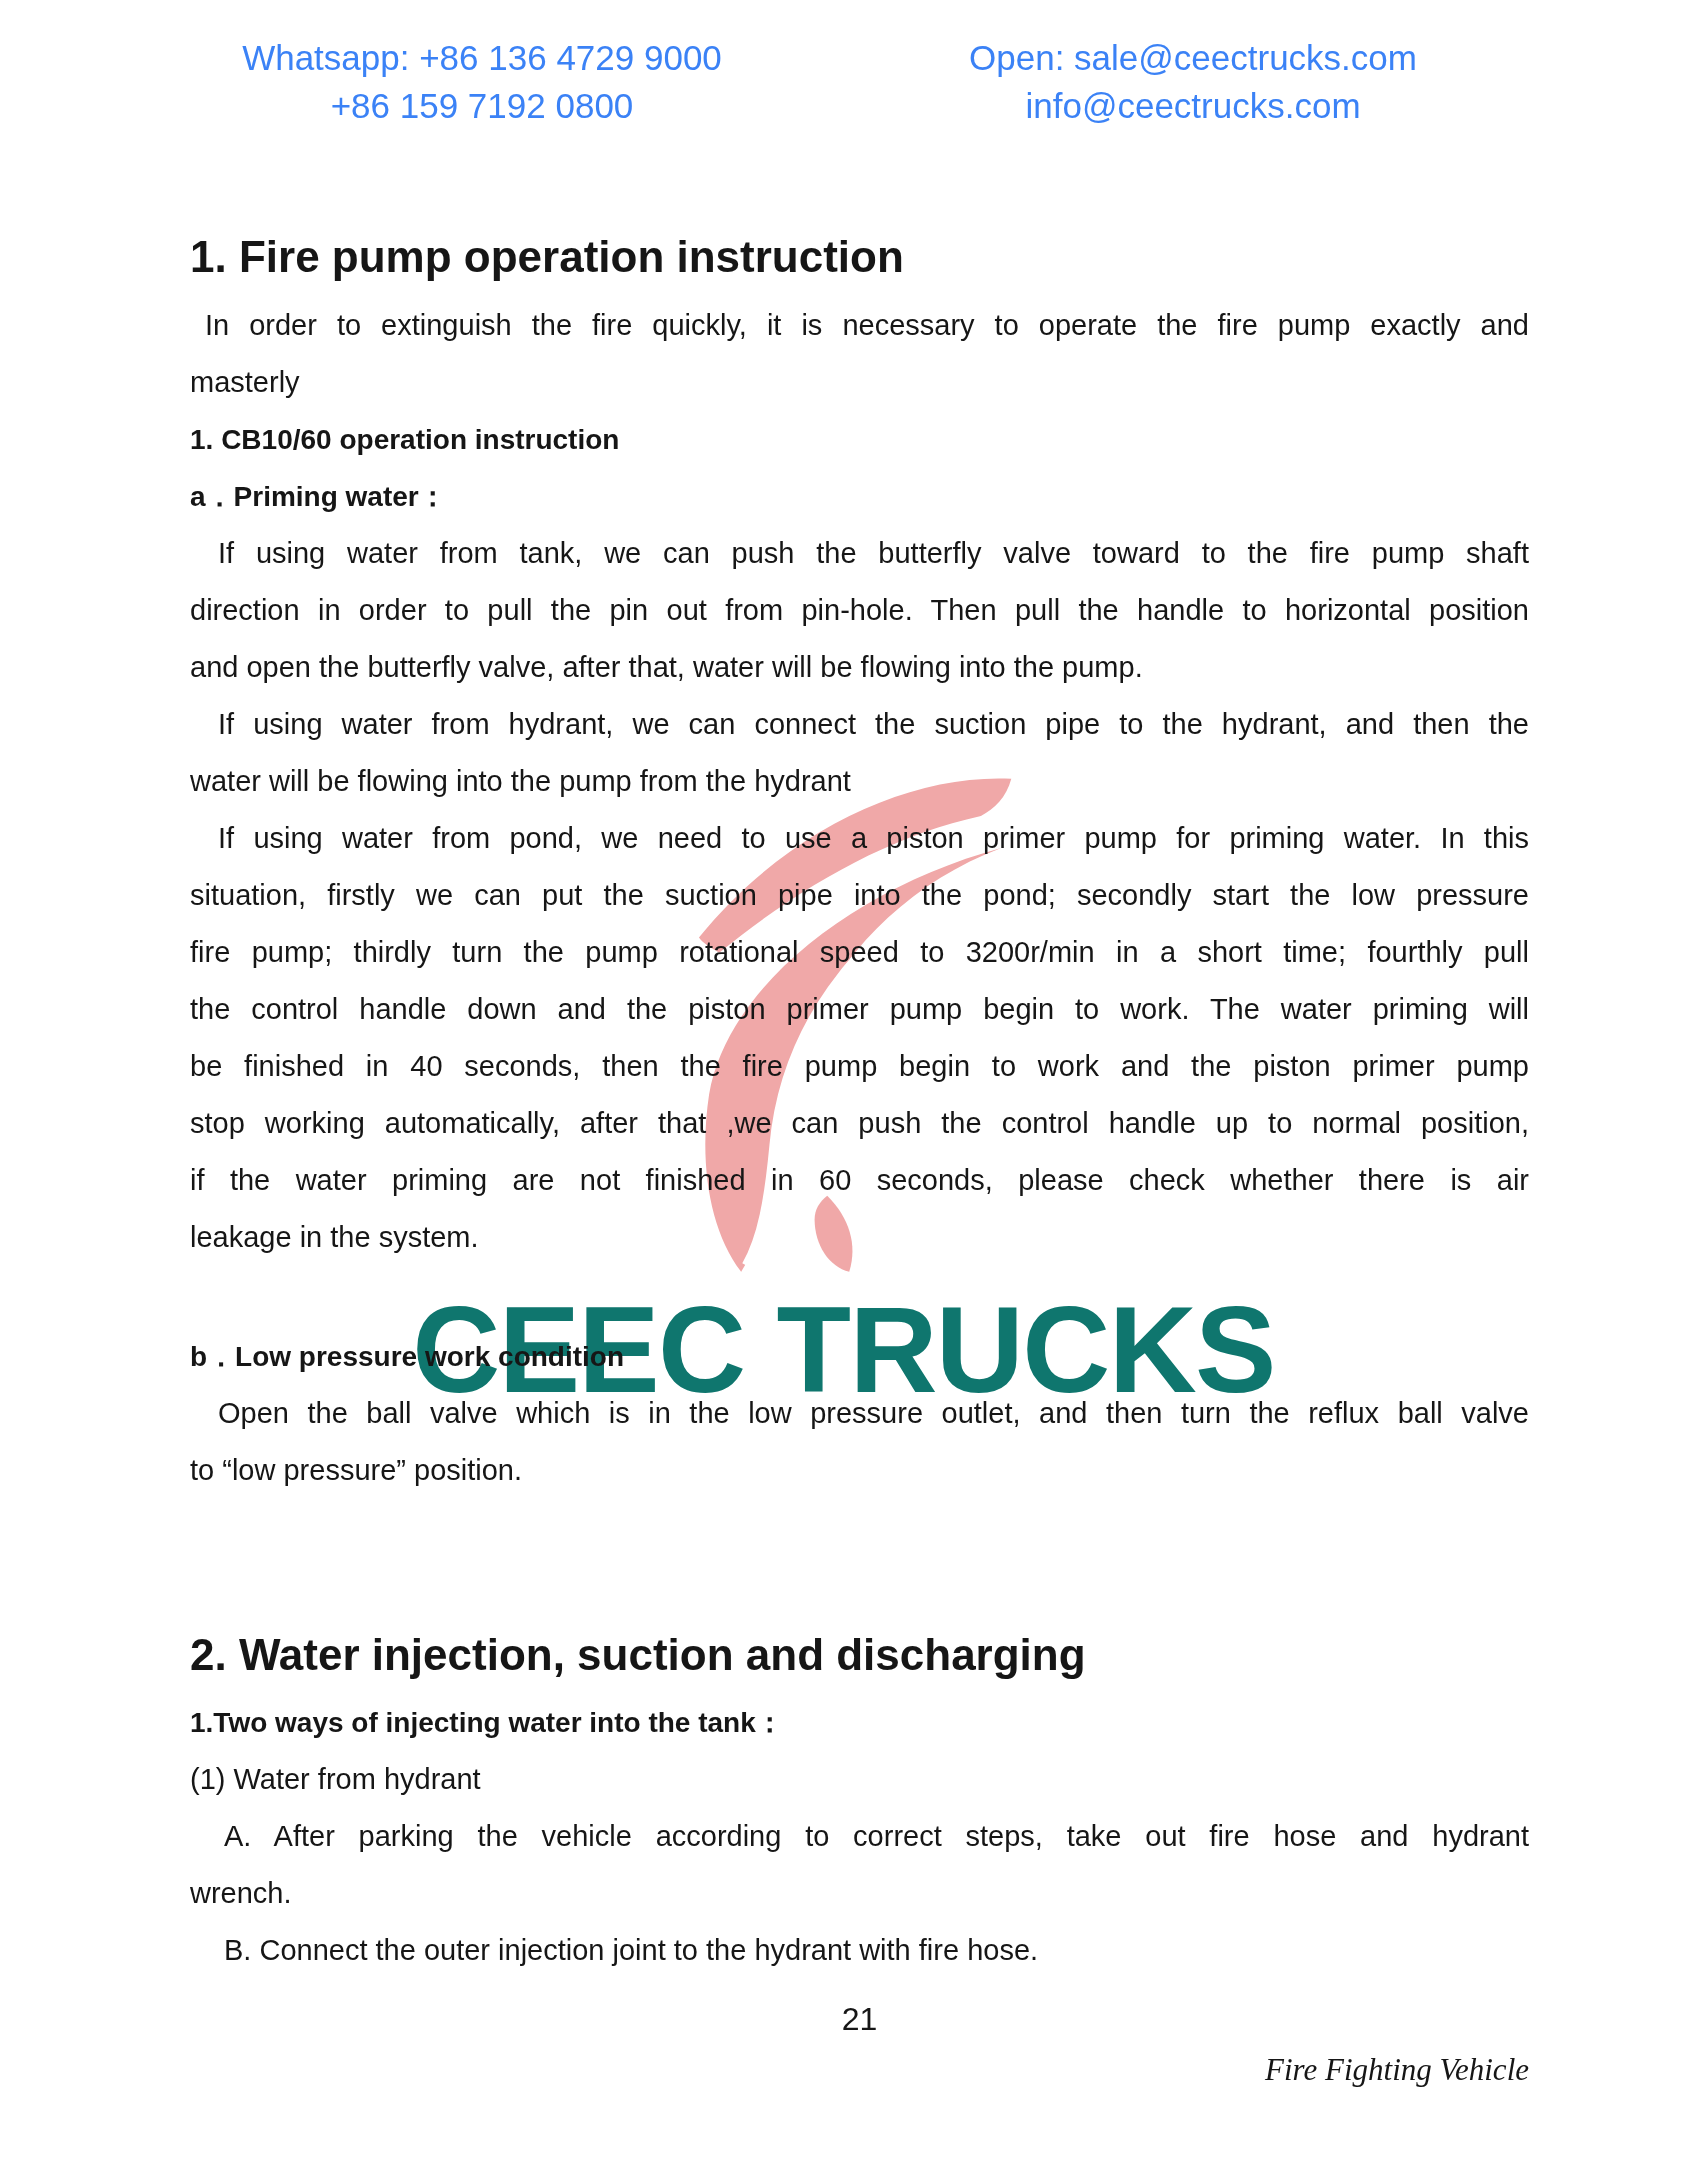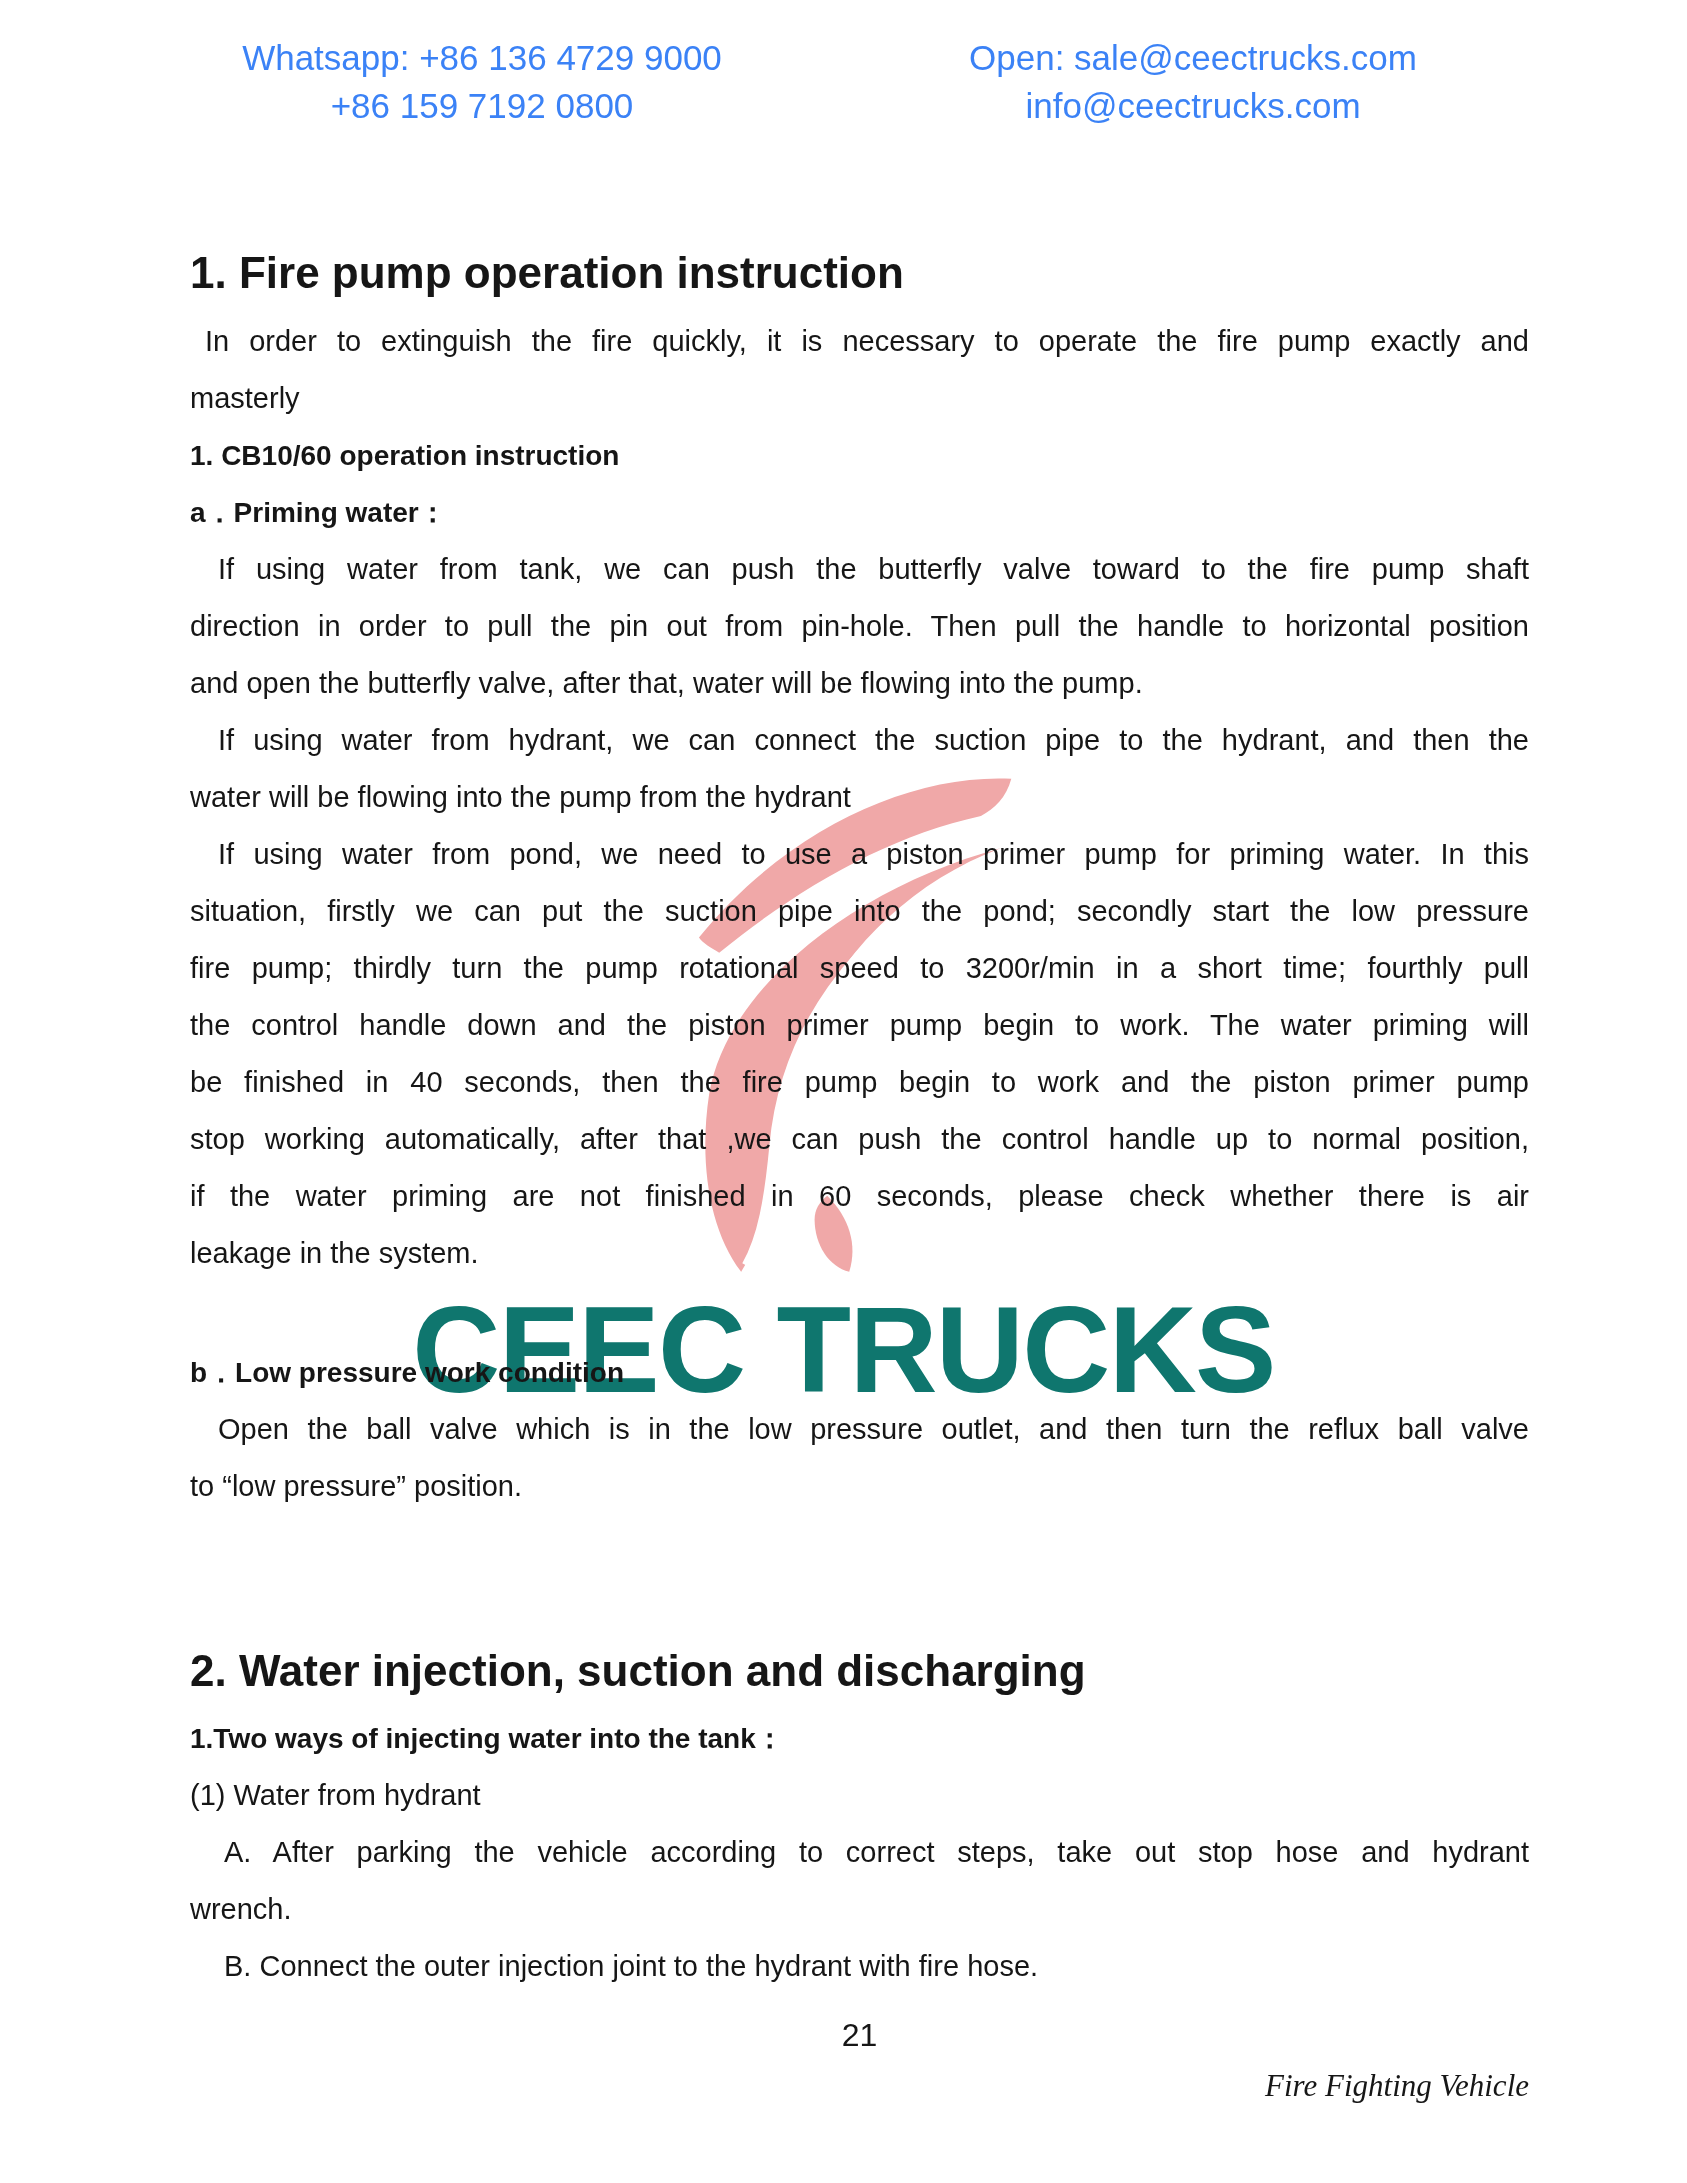--- a/index.html
+++ b/index.html
@@ -11,21 +11,21 @@
   .hdr{position:absolute;top:34px;width:542px;text-align:center;
        color:#3b82f6;font-size:35px;line-height:48px;white-space:nowrap;}
   .hdr.left{left:211px;}
   .hdr.right{left:922px;}
   
   .logo-wm{position:absolute;left:574px;top:772px;width:439px;height:515px;z-index:0;}
   .text-wm{position:absolute;top:1289px;left:0;width:100%;text-align:center;
            font-weight:bold;font-size:122px;line-height:122px;color:#0f766e;
            letter-spacing:-1.7px;z-index:0;white-space:nowrap;}
   
-  .content{position:absolute;left:190px;top:16px;width:1339px;z-index:1;}
+  .content{position:absolute;left:190px;top:0;width:1339px;z-index:1;}
   .h1{font-size:44px;line-height:54px;font-weight:bold;margin:0;}
   .h1.first{margin-top:230px;}
   .h1.second{margin-top:129px;}
   .sub{font-size:28px;line-height:57px;font-weight:bold;margin:0;}
   .sub.gap-before{margin-top:62px;}
   .sub.gap-small{margin-top:12.7px;}
   .para{margin:0;}
   .para.gap-small{margin-top:12.7px;}
   .line{font-size:29px;line-height:57px;}
   .j{text-align:justify;text-align-last:justify;}
@@ -102,21 +102,21 @@
 
     <h1 class="h1 second">2. Water injection, suction and discharging</h1>
 
     <h2 class="sub gap-small">1.Two ways of injecting water into the tank：</h2>
 
     <div class="para">
       <div class="line">(1) Water from hydrant</div>
     </div>
 
     <div class="para">
-      <div class="line j ind-l">A. After parking the vehicle according to correct steps, take out stop hose and hydrant</div>
+      <div class="line j ind-l">A. After parking the vehicle according to correct steps, take out fire hose and hydrant</div>
       <div class="line">wrench.</div>
     </div>
 
     <div class="para">
       <div class="line ind-l">B. Connect the outer injection joint to the hydrant with fire hose.</div>
     </div>
 
     <div class="pagenum">21</div>
 
     <div class="tagline">Fire Fighting Vehicle</div>

